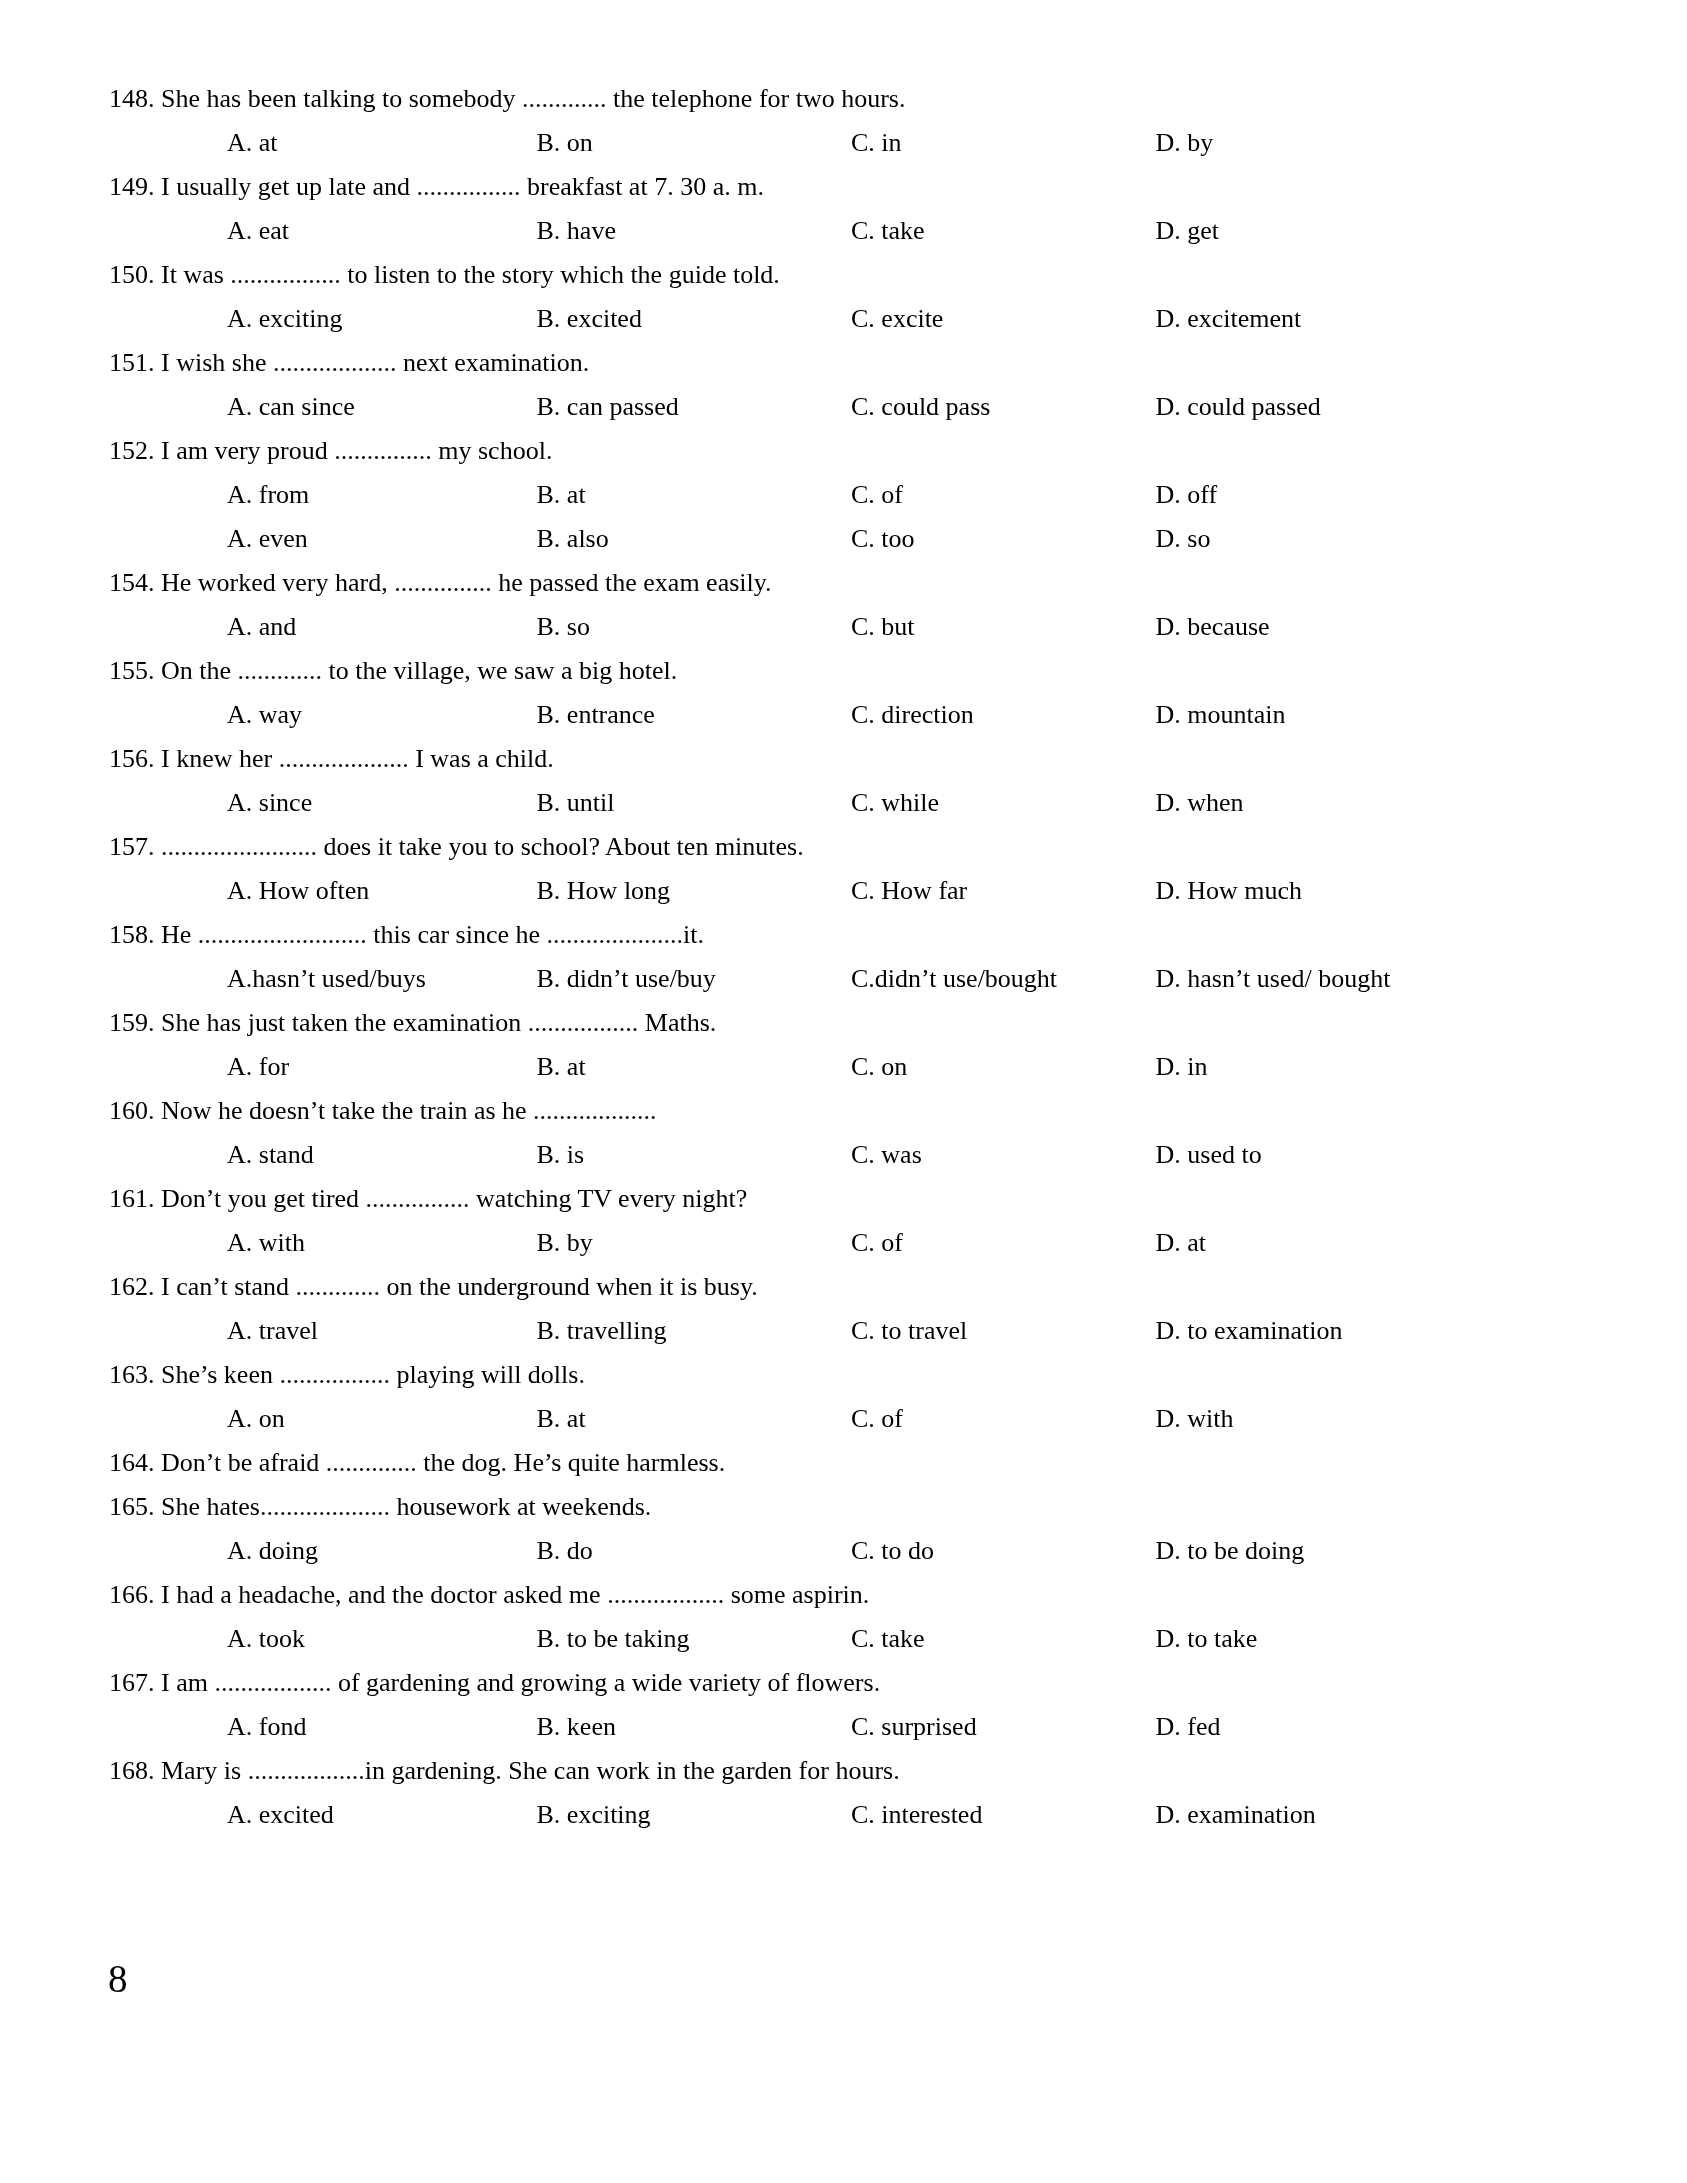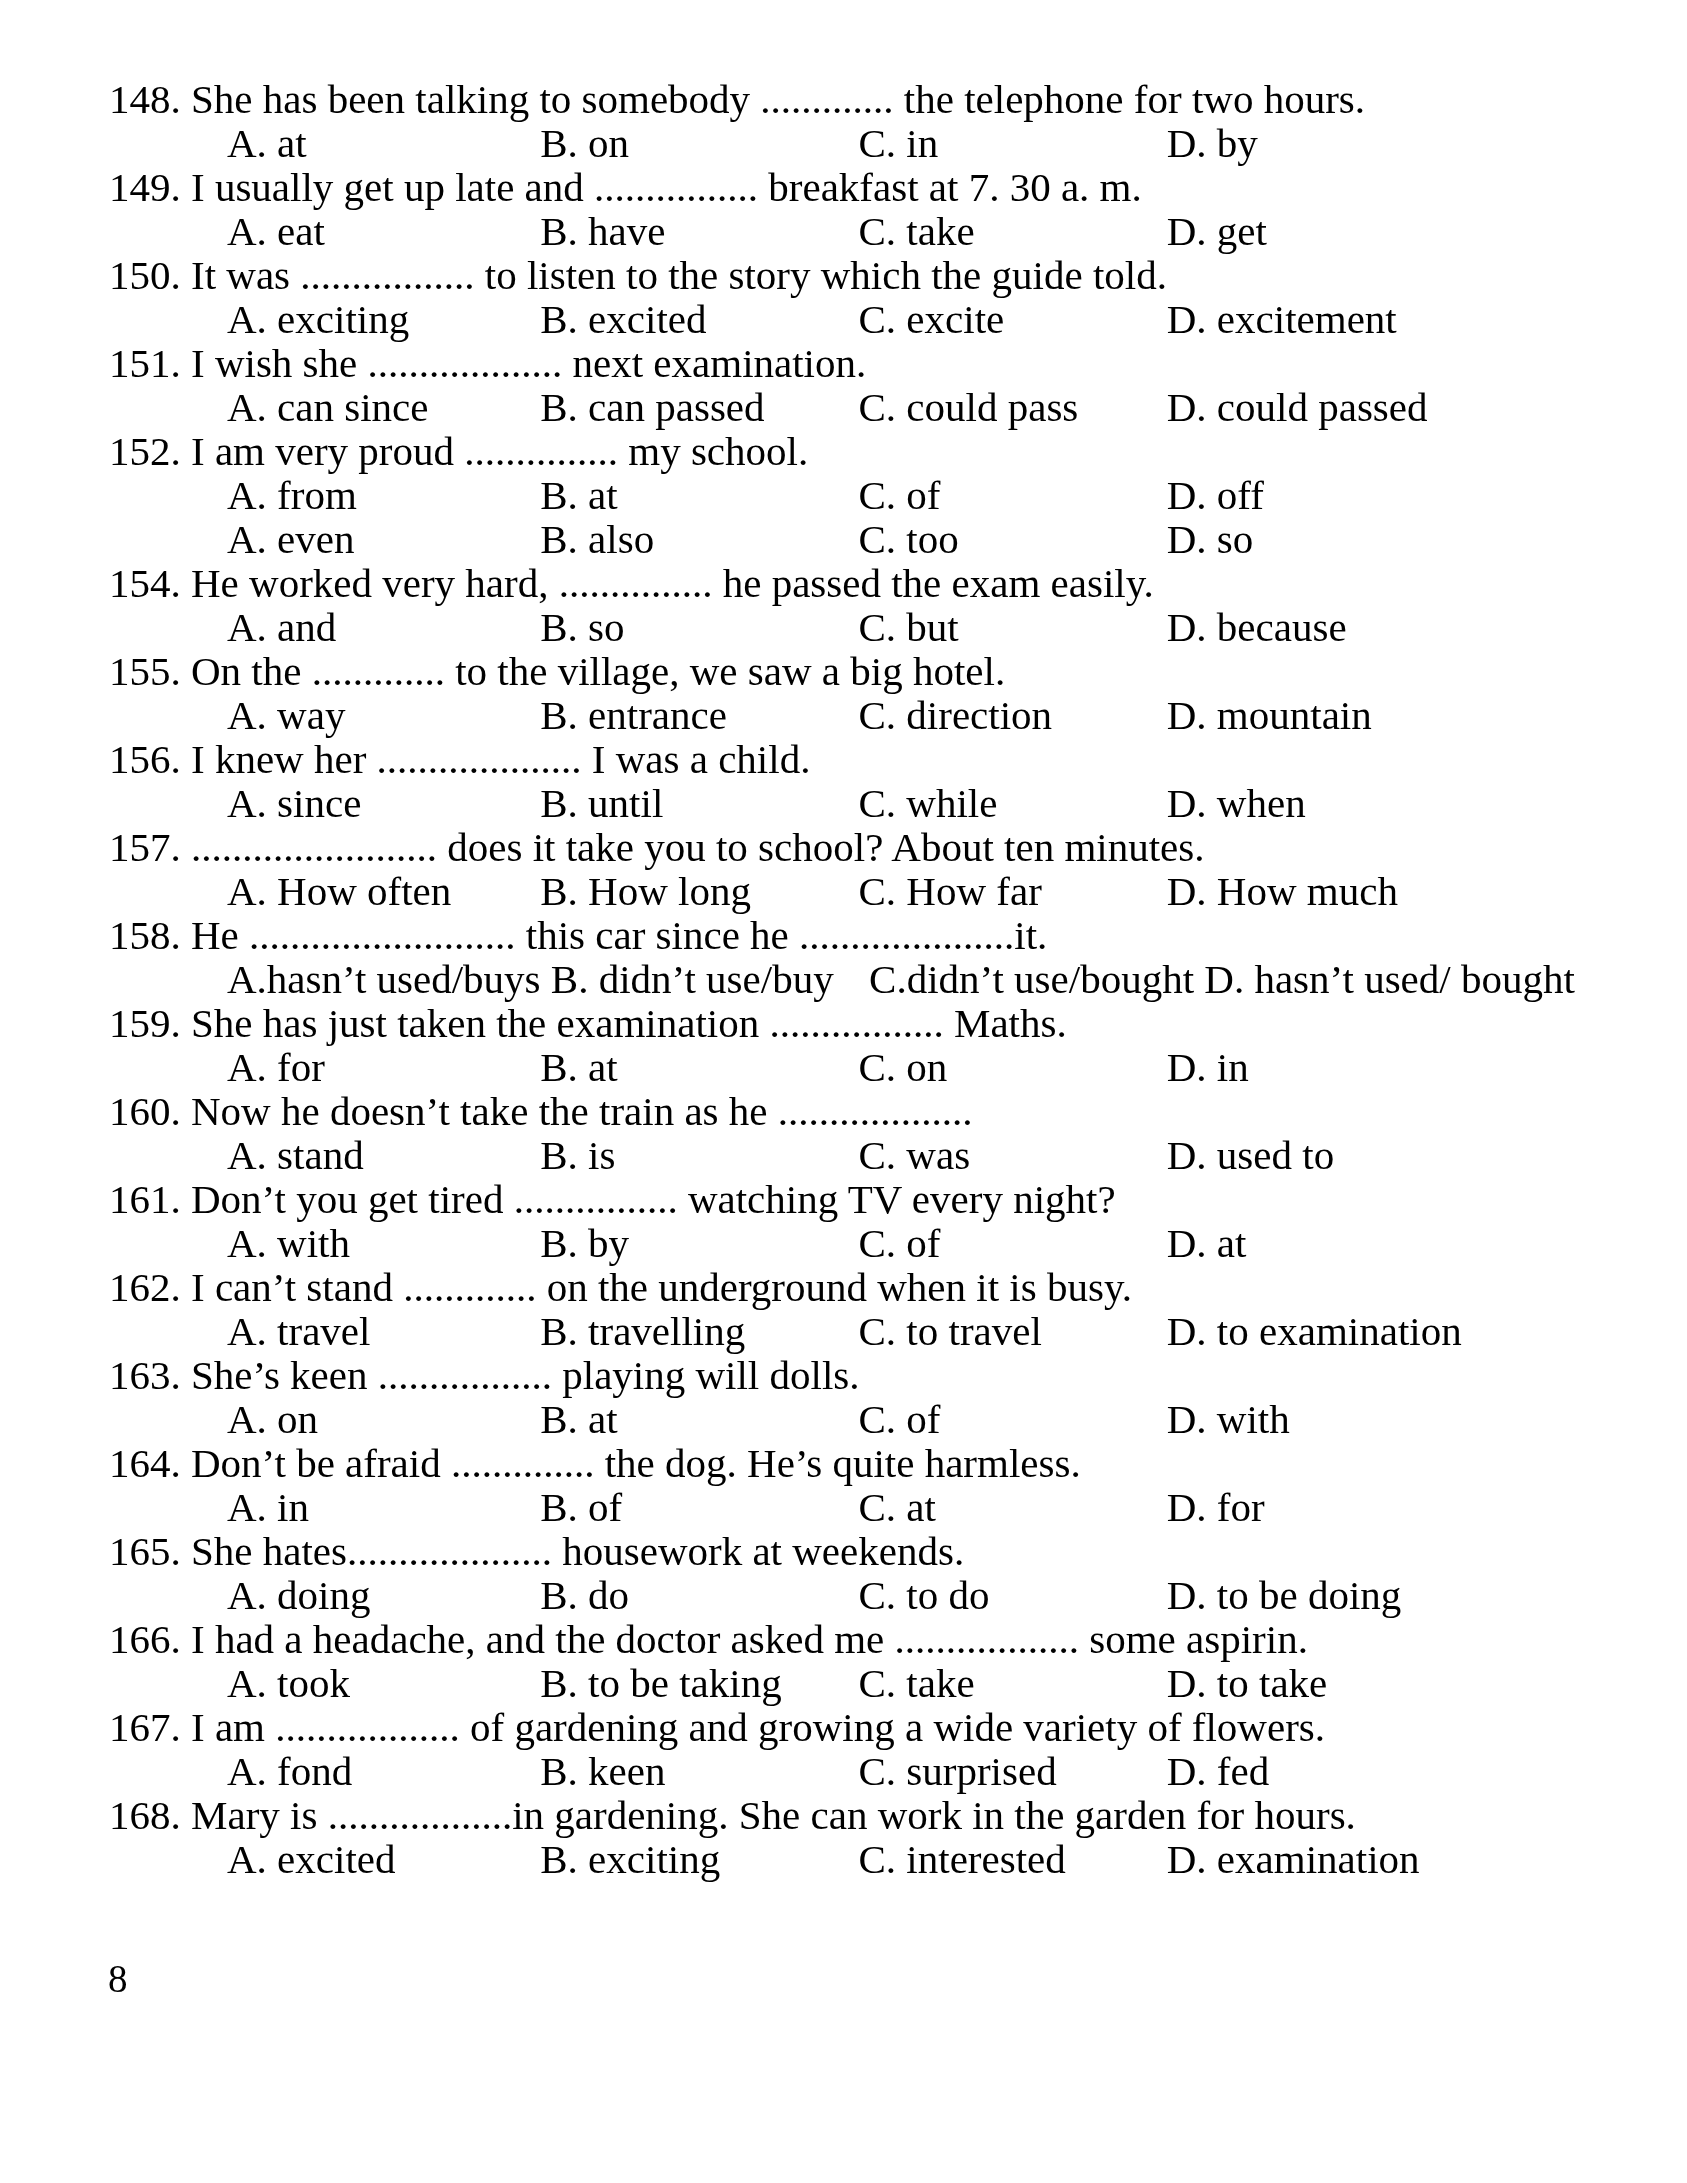--- a/index.html
+++ b/index.html
@@ -12,21 +12,21 @@
     width: 1687px;
     height: 2183px;
     font-family: "Liberation Serif", "DejaVu Serif", serif;
     color: #000000;
     overflow: hidden;
   }
   .content {
     position: absolute;
     left: 109px;
     top: 77px;
-    font-size: 41px;
+    font-size: 26px;
     line-height: 44px;
   }
   .q-text {
     white-space: pre;
   }
   .opts {
     padding-left: 98px;
     white-space: nowrap;
   }
   .opt {
@@ -204,26 +204,20 @@
     <div class="opts">
       <span class="opt opt-a">A. on</span>
       <span class="opt opt-b">B. at</span>
       <span class="opt opt-c">C. of</span>
       <span class="opt opt-d">D. with</span>
     </div>
   </section>
 
   <section class="question">
     <div class="q-text">164. Don’t be afraid .............. the dog. He’s quite harmless.</div>
-    <div class="opts">
-      <span class="opt opt-a">A. in</span>
-      <span class="opt opt-b">B. of</span>
-      <span class="opt opt-c">C. at</span>
-      <span class="opt opt-d">D. for</span>
-    </div>
   </section>
 
   <section class="question">
     <div class="q-text">165. She hates.................... housework at weekends.</div>
     <div class="opts">
       <span class="opt opt-a">A. doing</span>
       <span class="opt opt-b">B. do</span>
       <span class="opt opt-c">C. to do</span>
       <span class="opt opt-d">D. to be doing</span>
     </div>

